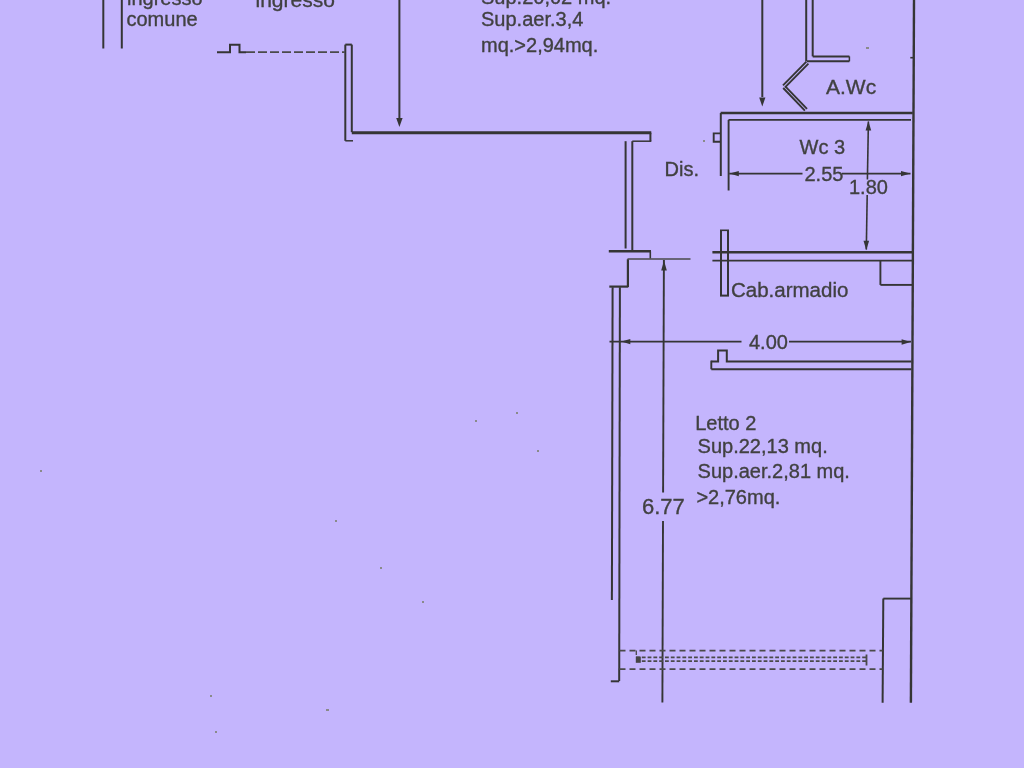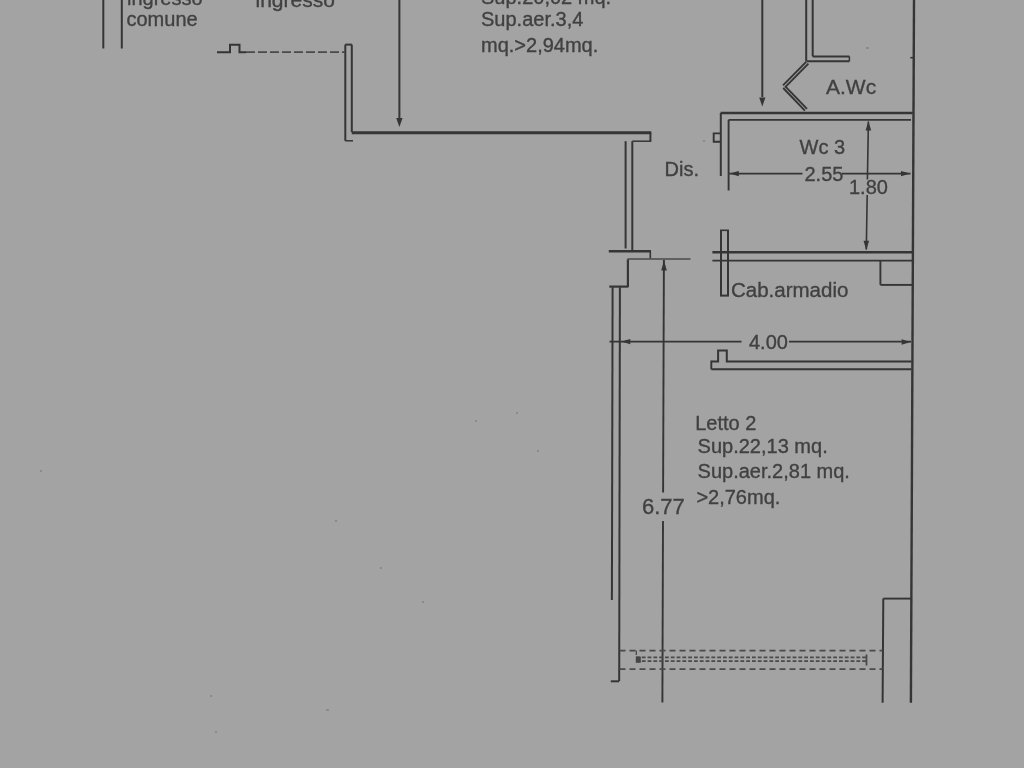--- a/index.html
+++ b/index.html
@@ -1,16 +1,16 @@
 <!DOCTYPE html>
 <html><head>
 <meta charset="utf-8">
 <style>
 html,body{margin:0;padding:0;background:#ffffff;}
-#page{position:relative;width:1024px;height:768px;background:#a3a3a3;overflow:hidden;}
+#page{position:relative;width:1024px;height:768px;background:#c4b5fd;overflow:hidden;}
 svg{position:absolute;top:0;left:0;filter:blur(0.3px);}
 text{font-family:"Liberation Sans",sans-serif;fill:#414141;stroke:#414141;stroke-width:0.35px;}
 .ln{stroke:#353535;fill:none;}
 .thin{stroke:#4a4a4a;fill:none;}
 </style>
 </head>
 <body>
 
 <div id="page">
 <svg width="1024" height="768" viewBox="0 0 1024 768">

